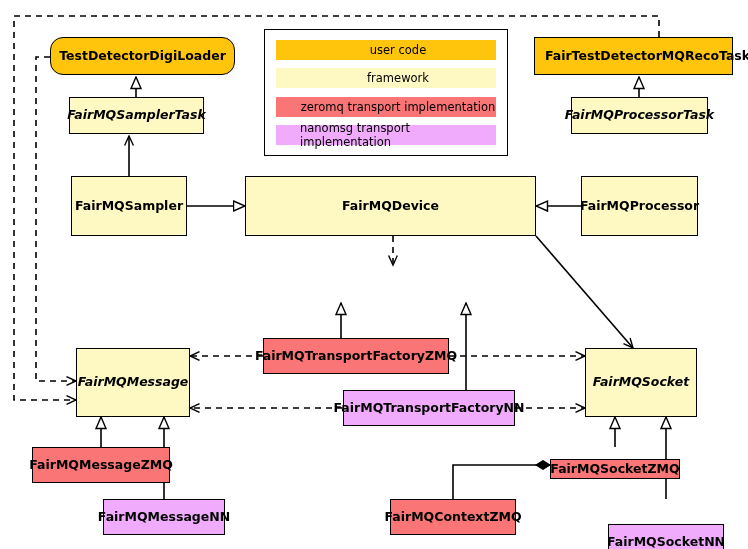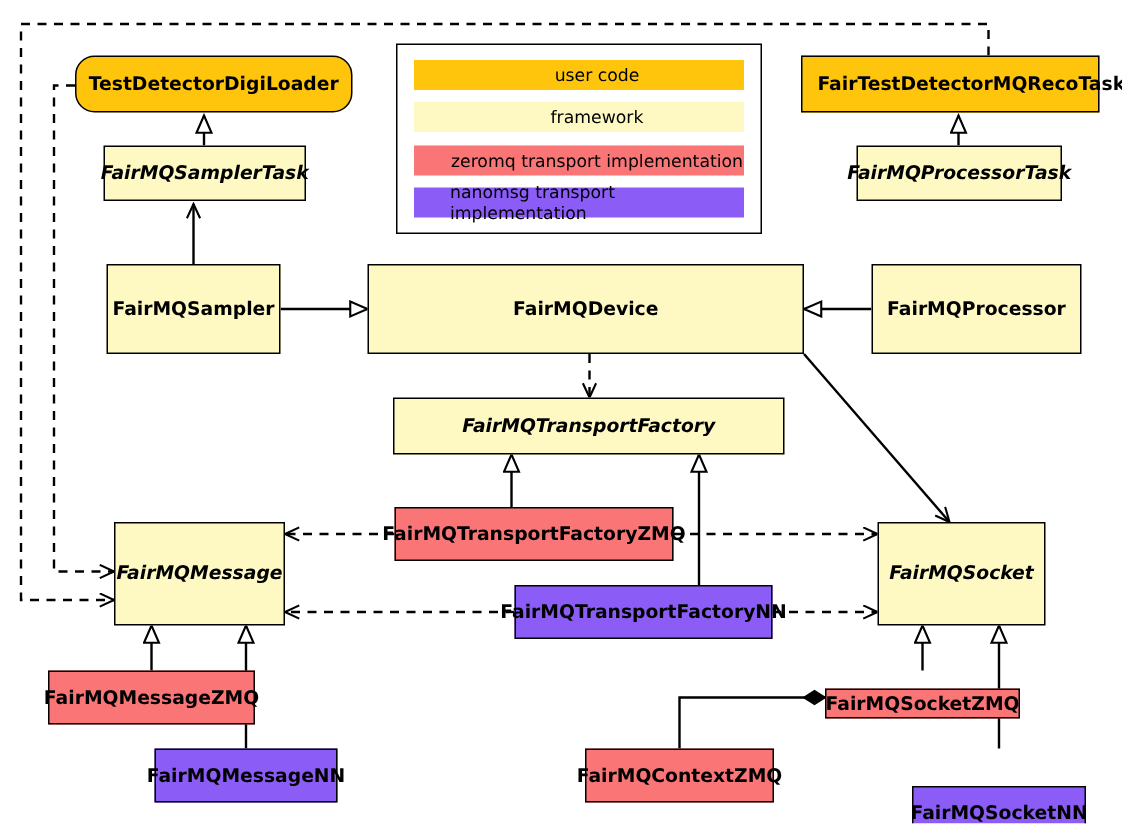--- a/index.html
+++ b/index.html
@@ -6,21 +6,21 @@
   body{font-family:"DejaVu Sans","Liberation Sans",sans-serif;}
   #diagram{position:relative;width:748px;height:549px;background:#ffffff;overflow:hidden;}
   #wires{position:absolute;left:0;top:0;width:748px;height:549px;pointer-events:none;}
   .node{position:absolute;box-sizing:border-box;border:1.6px solid #000000;
         display:flex;align-items:center;justify-content:center;text-align:center;
         font-size:12.5px;font-weight:bold;color:#000000;line-height:1.15;padding:0 4px;}
   .node.italic{font-style:italic;}
   .c-user{background:#FFC40C;}
   .c-framework{background:#fef9c3;}
   .c-zmq{background:#FA7576;}
-  .c-nn{background:#8b5cf6;}
+  .c-nn{background:#f0abfc;}
   #legend{position:absolute;left:264px;top:29px;width:244px;height:127px;
           background:#ffffff;border:1.6px solid #000000;box-sizing:border-box;
           padding:10px 11px;display:flex;flex-direction:column;justify-content:space-between;}
   .legend-row{height:20px;display:flex;align-items:center;justify-content:center;
               font-size:11.5px;color:#000000;font-weight:normal;padding-left:24px;}
 </style>
 </head>
 <body>
 
 <div id="diagram">
@@ -94,23 +94,22 @@
   <div class="node c-user" style="left:534px;top:37px;width:199px;height:38px;padding-left:32px;">FairTestDetectorMQRecoTask</div>
 
   <div class="node c-framework italic" style="left:69px;top:97px;width:135px;height:37px;">FairMQSamplerTask</div>
 
   <div class="node c-framework italic" style="left:571px;top:97px;width:137px;height:37px;">FairMQProcessorTask</div>
 
   <div class="node c-framework" style="left:71px;top:176px;width:116px;height:60px;">FairMQSampler</div>
 
   <div class="node c-framework" style="left:245px;top:176px;width:291px;height:60px;">FairMQDevice</div>
 
-  <div class="node c-framework" style="left:581px;top:176px;width:140px;height:60px;">FairMQProcessor</div>
+  <div class="node c-framework" style="left:581px;top:176px;width:117px;height:60px;">FairMQProcessor</div>
 
-  <div class="node c-framework italic" style="left:262px;top:265px;width:261px;height:38px;">FairMQTransportFactory</div>
 
   <div class="node c-zmq" style="left:263px;top:338px;width:186px;height:36px;">FairMQTransportFactoryZMQ</div>
 
   <div class="node c-nn" style="left:343px;top:390px;width:172px;height:36px;">FairMQTransportFactoryNN</div>
 
   <div class="node c-framework italic" style="left:76px;top:348px;width:114px;height:69px;">FairMQMessage</div>
 
   <div class="node c-zmq" style="left:32px;top:447px;width:138px;height:36px;">FairMQMessageZMQ</div>
 
   <div class="node c-framework italic" style="left:585px;top:348px;width:112px;height:69px;">FairMQSocket</div>

